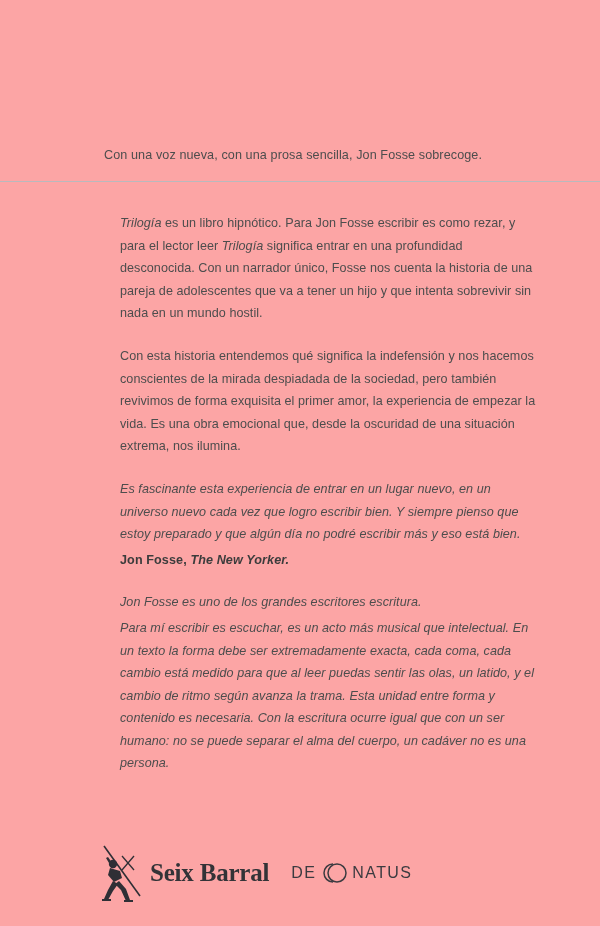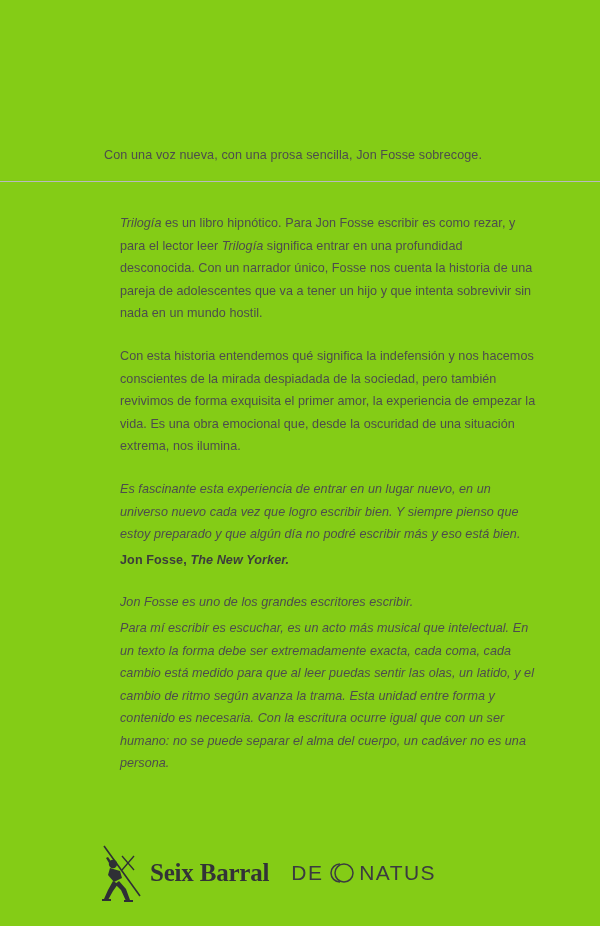--- a/index.html
+++ b/index.html
@@ -12,21 +12,21 @@
     height: 926px;
     position: relative;
     font-family: "Liberation Sans", sans-serif;
     color: #4a4a4a;
     overflow: hidden;
   }
 
   .page {
     position: absolute;
     inset: 0;
-    background: #84cc16;
+    background: #fca5a5;
   }
 
   
   .headline {
     position: absolute;
     left: 104px;
     top: 148px;
     width: 420px;
     font-size: 12.6px;
     letter-spacing: 0.1px;
@@ -104,21 +104,21 @@
     font-weight: bold;
     font-size: 25px;
     color: #333337;
     letter-spacing: -0.2px;
     white-space: nowrap;
     margin-bottom: 2px;
   }
 
   .conatus {
     margin-left: 22px;
-    font-size: 21px;
+    font-size: 16px;
     color: #3b3b40;
     letter-spacing: 1.4px;
     white-space: nowrap;
     display: flex;
     align-items: center;
     margin-bottom: 2px;
   }
   .conatus .lig {
     position: relative;
     display: inline-block;
@@ -139,21 +139,21 @@
 
   <div class="body">
 
     <p><em class="t">Trilogía</em><span> es un libro hipnótico. Para Jon Fosse escribir es como rezar, y para el lector leer </span><em class="t">Trilogía</em><span> significa entrar en una profundidad desconocida. Con un narrador único, Fosse nos cuenta la historia de una pareja de adolescentes que va a tener un hijo y que intenta sobrevivir sin nada en un mundo hostil.</span></p>
 
     <p>Con esta historia entendemos qué significa la indefensión y nos hacemos conscientes de la mirada despiadada de la sociedad, pero también revivimos de forma exquisita el primer amor, la experiencia de empezar la vida. Es una obra emocional que, desde la oscuridad de una situación extrema, nos ilumina.</p>
 
     <p class="quote">Es fascinante esta experiencia de entrar en un lugar nuevo, en un universo nuevo cada vez que logro escribir bien. Y siempre pienso que estoy preparado y que algún día no podré escribir más y eso está bien.</p>
     <p class="attrib"><span>Jon Fosse, </span><em>The New Yorker.</em></p>
 
-    <p class="quote">Jon Fosse es uno de los grandes escritores escribir.</p>
+    <p class="quote">Jon Fosse es uno de los grandes escritores escritura.</p>
 
     <p class="quote">Para mí escribir es escuchar, es un acto más musical que intelectual. En un texto la forma debe ser extremadamente exacta, cada coma, cada cambio está medido para que al leer puedas sentir las olas, un latido, y el cambio de ritmo según avanza la trama. Esta unidad entre forma y contenido es necesaria. Con la escritura ocurre igual que con un ser humano: no se puede separar el alma del cuerpo, un cadáver no es una persona.</p>
 
   </div>
 
   <div class="footer">
 
     <div class="logos">
 
       <span class="seix-mark">

